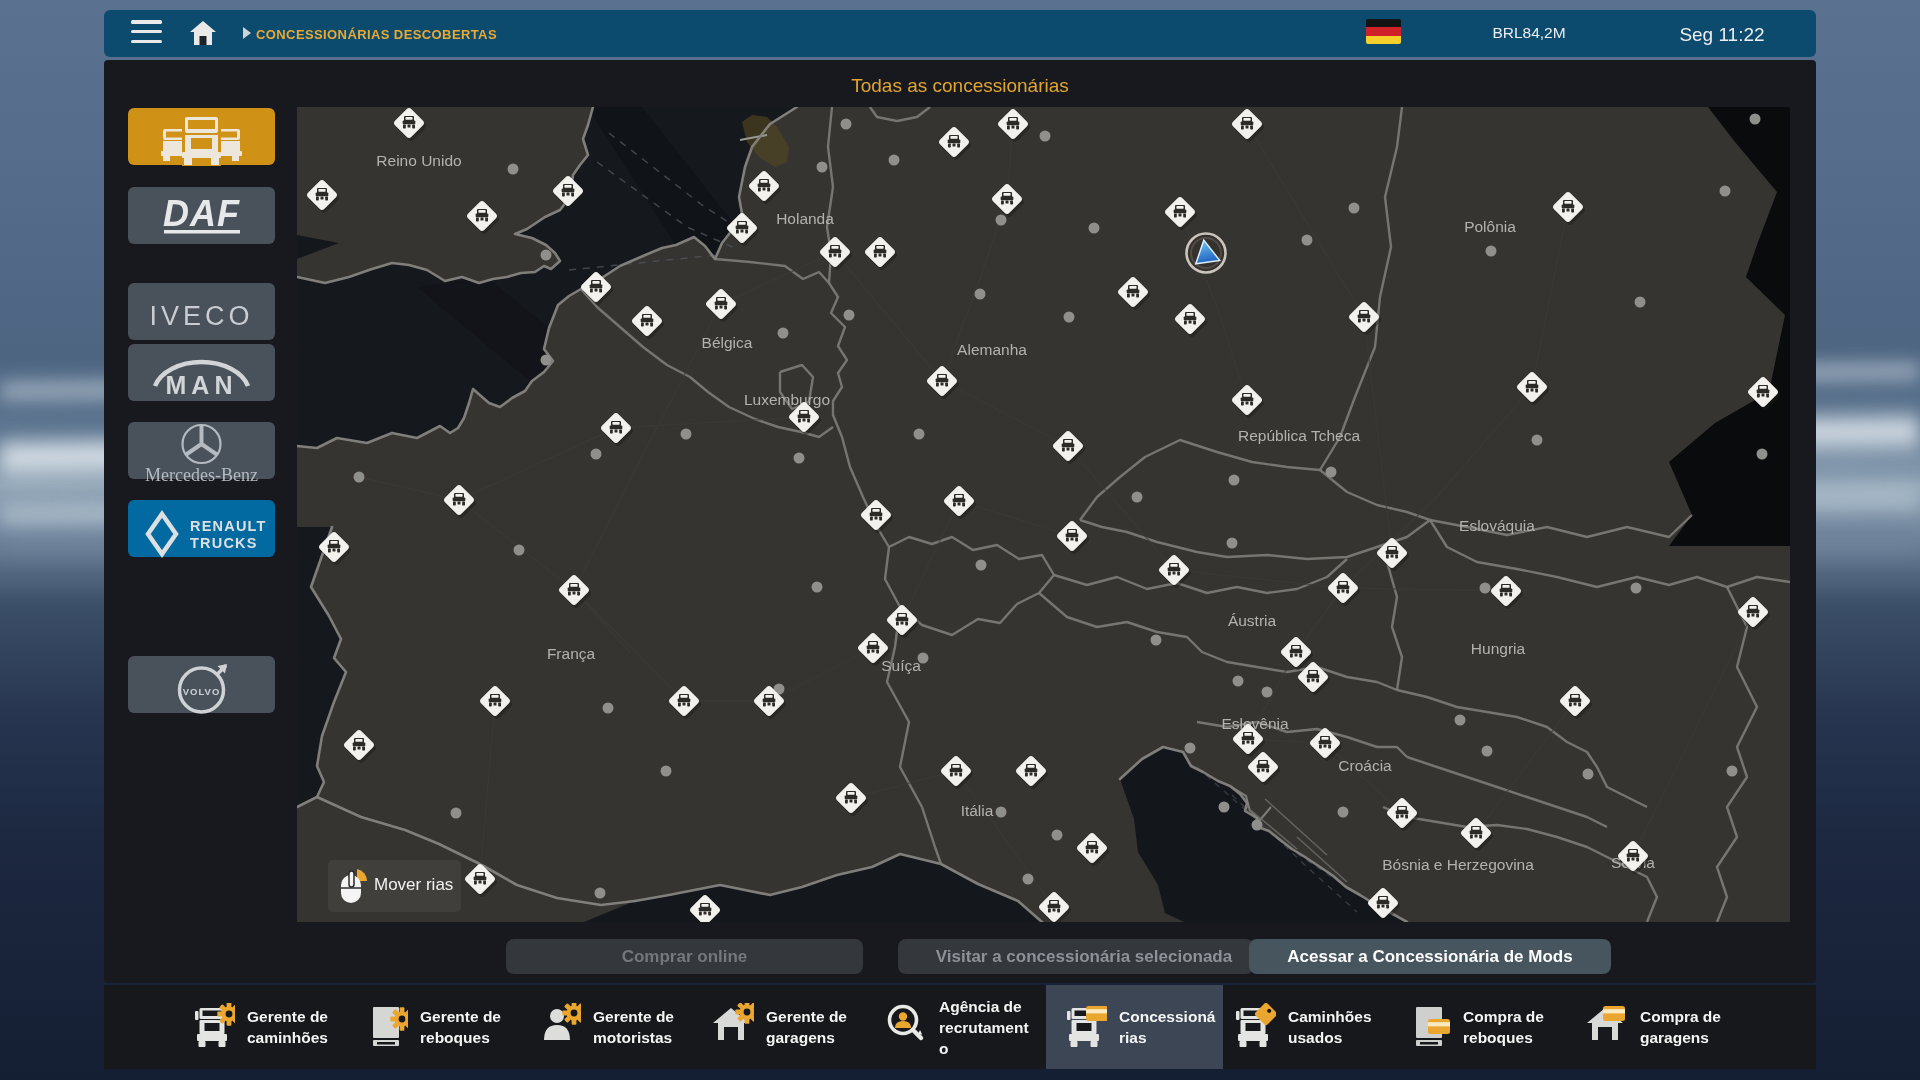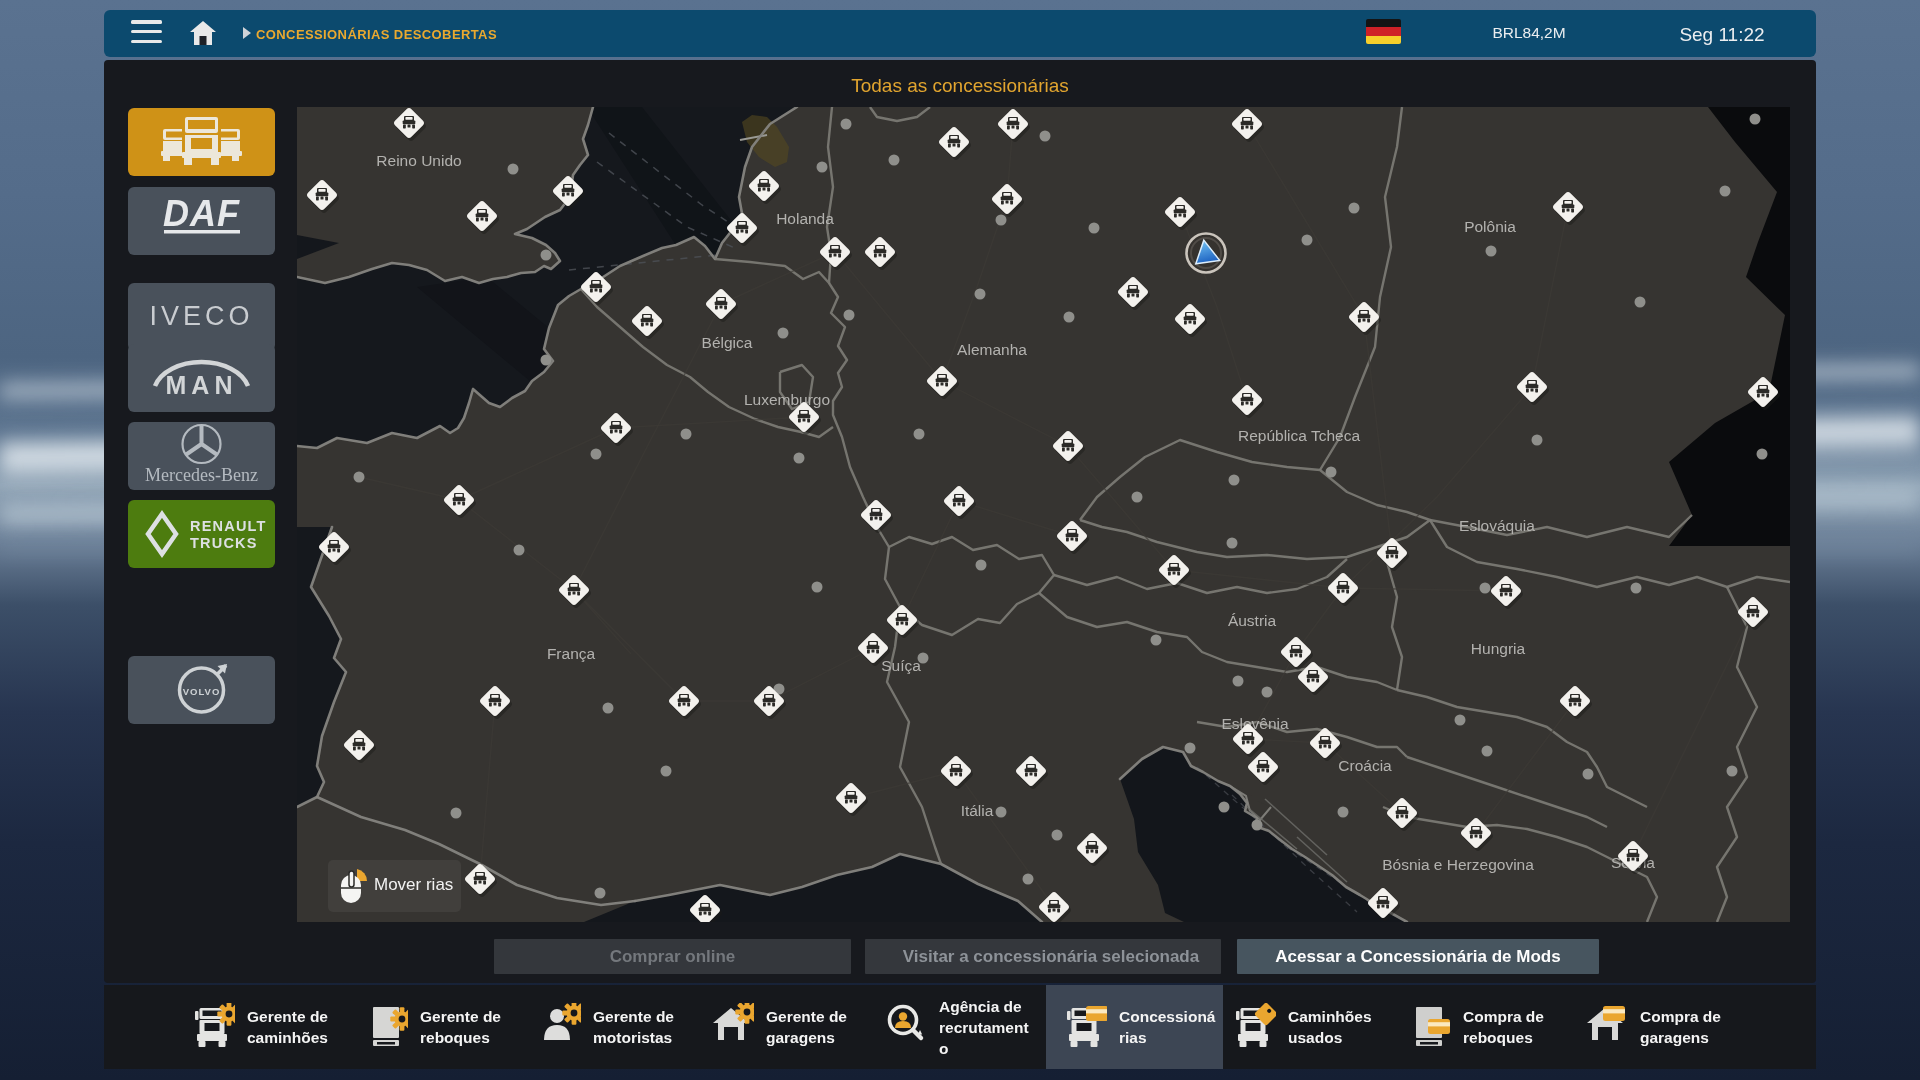--- a/index.html
+++ b/index.html
@@ -23,30 +23,30 @@
 #crumbtext { position:absolute; left:152px; top:17px; color:#eaa92f; font-size:13px;
   font-weight:bold; letter-spacing:0.4px; }
 #flag { position:absolute; left:1262px; top:9px; width:35px; height:25px; border-radius:2px; overflow:hidden; }
 #flag div { height:33.3%; }
 #money { position:absolute; left:1335px; top:14px; width:180px; text-align:center; color:#eceef0; font-size:15.5px; }
 #clock { position:absolute; left:1528px; top:14px; width:180px; text-align:center; color:#eceef0; font-size:19px; }
 #panel { position:absolute; left:104px; top:60px; width:1712px; height:923px;
   background:#17191e; border-radius:4px; }
 #ptitle { position:absolute; left:0; top:15px; width:100%; text-align:center;
   color:#e2a52f; font-size:19px; }
-.bbtn { position:absolute; left:24px; width:147px; height:68px; border-radius:6px; }
+.bbtn { position:absolute; left:24px; width:147px; height:57px; border-radius:6px; }
 #mapwrap { position:absolute; left:193px; top:47px; width:1493px; height:815px; overflow:hidden; }
 #chip { position:absolute; left:31px; top:753px; width:133px; height:52px;
   background:#413f3c; border-radius:5px; }
 #chip svg { position:absolute; left:11px; top:7px; }
 #chip span { position:absolute; left:46px; top:15px; color:#f2f2f2; font-size:17px; white-space:nowrap; }
-.abtn { position:absolute; top:879px; height:35px; border-radius:1px; font-size:17px;
-  font-weight:bold; text-align:center; line-height:35px; }
+.abtn { position:absolute; top:879px; height:35px; border-radius:8px; font-size:17px;
+  font-weight:bold; text-align:center; line-height:35px;margin-left:12px; }
 #ab1 { left:390px; width:357px; background:#34373c; color:#74787d; }
-#ab2 { left:761px; width:356px; background:#34373c; color:#8d9298;padding-left:16px; }
+#ab2 { left:782px; width:356px; background:#34373c; color:#8d9298;padding-left:16px; }
 #ab3 { left:1133px; width:362px; background:#47555f; color:#fdfdfd; }
 #navbar { position:absolute; left:104px; top:985px; width:1712px; height:84px; background:#16181c; }
 .hl { position:absolute; left:942px; top:0; width:177px; height:84px; background:#3d4654; }
 .nitem { position:absolute; top:0; height:84px; }
 .nicon { position:absolute; left:0; top:18px; }
 .nlabel { position:absolute; left:58px; top:50%; transform:translateY(-50%);
   color:#f4f4f4; font-size:15.5px; font-weight:bold; line-height:21px; white-space:nowrap; }
 </style>
 </head>
 <body>
@@ -118,21 +118,21 @@
         <path d="M 27,42 A 48,32 0 0 1 120,42" fill="none" stroke="#d2d5d7" stroke-width="4.5"></path>
         <text x="73.5" y="50" text-anchor="middle" font-family="Liberation Sans, sans-serif" font-weight="bold" font-size="25" letter-spacing="5" fill="#d2d5d7">MAN</text>
       </svg></div>
     <div class="bbtn" style="top:362px;background:#49515b"><svg width="147" height="68" viewBox="0 0 147 68">
         <g stroke="#b4bac0" fill="none">
           <circle cx="73.5" cy="22" r="19" stroke-width="2.2"></circle>
           <path d="M 73.5,3.5 L 73.5,22 M 73.5,22 L 57.5,33 M 73.5,22 L 89.5,33" stroke-width="4"></path>
         </g>
         <text x="73.5" y="59" text-anchor="middle" font-family="Liberation Serif, serif" font-size="18" fill="#b4bac0">Mercedes-Benz</text>
       </svg></div>
-    <div class="bbtn" style="top:440px;background:#4d7c0f"><svg width="147" height="68" viewBox="0 0 147 68">
+    <div class="bbtn" style="top:440px;background:#0369a1"><svg width="147" height="68" viewBox="0 0 147 68">
         <g transform="translate(34,34)" stroke="#dde0e2" fill="none" stroke-width="4.5" stroke-linejoin="miter">
           <path d="M 0,-20 L 14,0 0,20 -14,0 Z"></path>
         </g>
         <text x="62" y="31" font-family="Liberation Sans, sans-serif" font-weight="bold" font-size="14.5" letter-spacing="1.2" fill="#dde0e2">RENAULT</text>
         <text x="62" y="48" font-family="Liberation Sans, sans-serif" font-weight="bold" font-size="14.5" letter-spacing="1.2" fill="#dde0e2">TRUCKS</text>
       </svg></div>
     <div class="bbtn" style="top:596px;background:#49515b"><svg width="147" height="68" viewBox="0 0 147 68">
         <circle cx="73.5" cy="34" r="22" fill="none" stroke="#ced2d5" stroke-width="3.5"></circle>
         <path d="M 89,18.5 L 98,9.5" stroke="#ced2d5" stroke-width="3.5"></path>
         <path d="M 99,8 l -2,9.5 -7.5,-7.5 z" fill="#ced2d5"></path>

